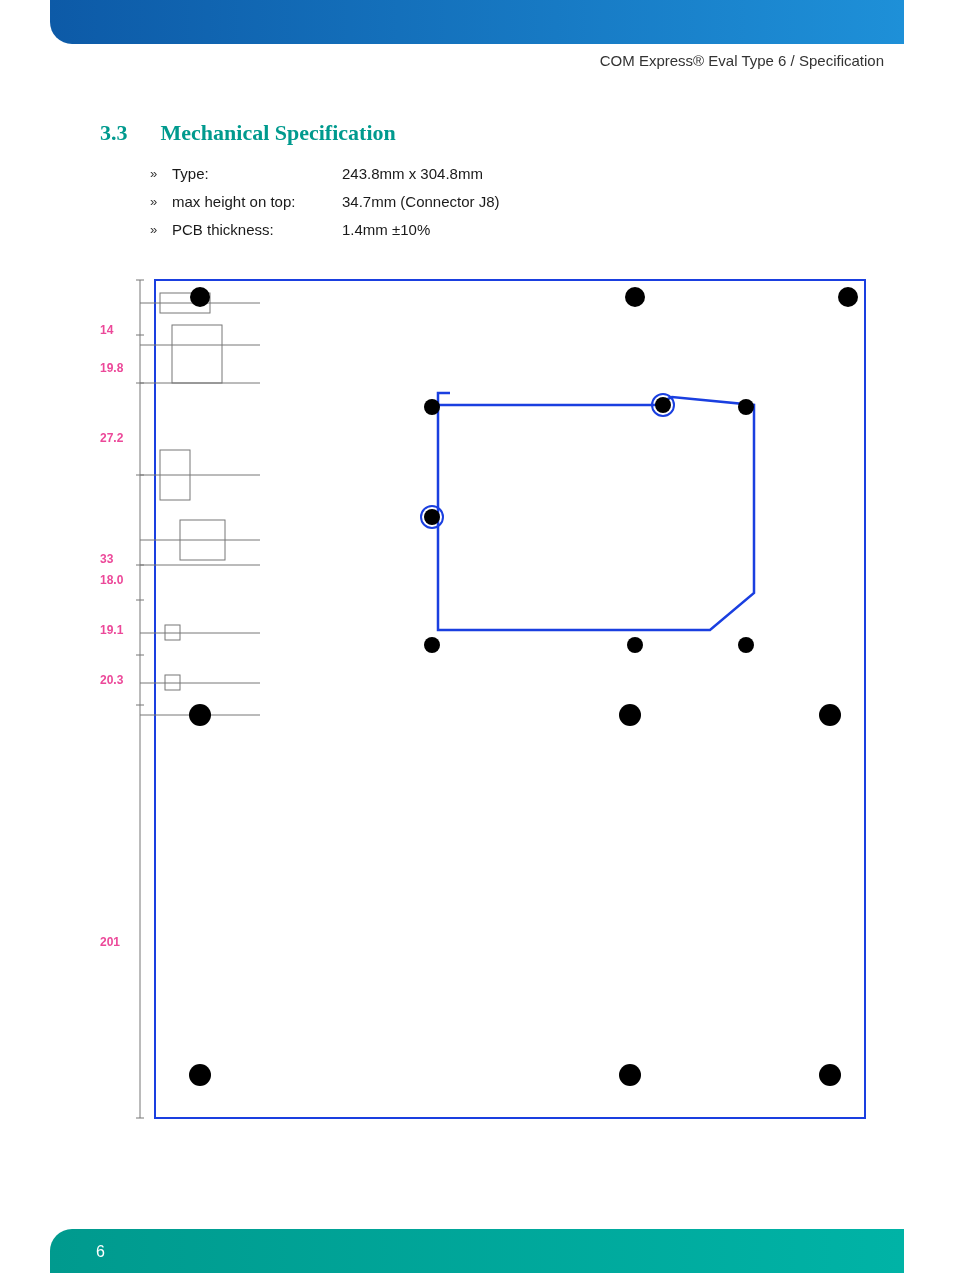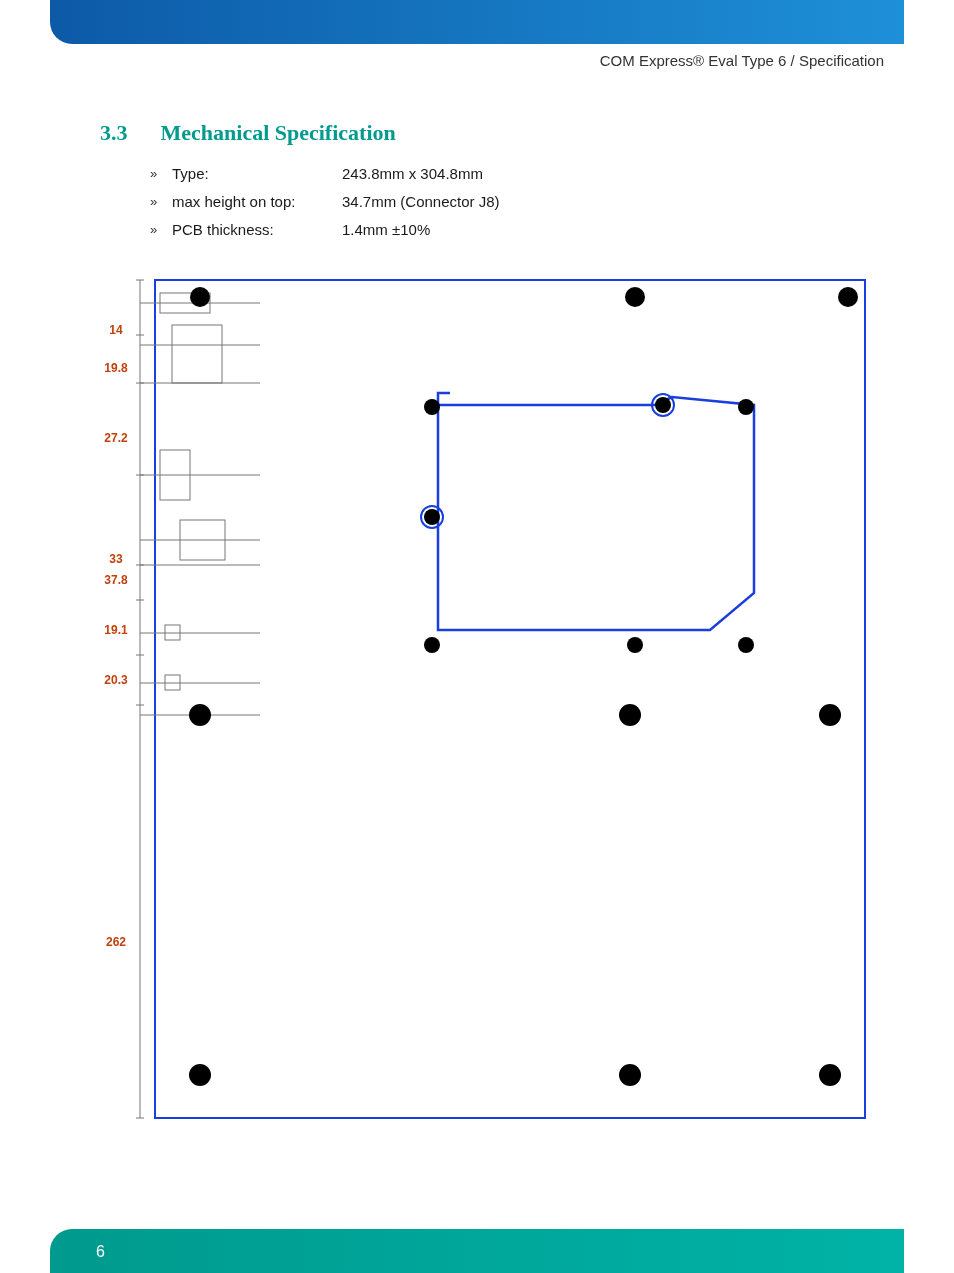--- a/index.html
+++ b/index.html
@@ -54,22 +54,22 @@
     position: absolute;
     top: 275px;
     left: 100px;
     width: 770px;
     height: 850px;
   }
   .dim-label {
     position:absolute;
     font-size:12px;
     font-weight:700;
-    color:#c2410c;
-    text-align:center;
+    color:#ec4899;
+    text-align:left;
     width:32px;
   }
   .bottom-banner {
     position:absolute;
     bottom:0;
     left:50px;
     width:854px;
     height:44px;
     background: linear-gradient(90deg, #009a8e 0%, #00b3a6 100%);
     border-top-left-radius:22px;
@@ -111,24 +111,24 @@
     <span class="value">1.4mm ±10%</span>
   </div>
 </div>
 
 <div class="diagram-area">
   
   <div class="dim-label" style="top:48px;left:0;">14</div>
   <div class="dim-label" style="top:86px;left:0;">19.8</div>
   <div class="dim-label" style="top:156px;left:0;">27.2</div>
   <div class="dim-label" style="top:233px;left:0;margin-top:44px;">33</div>
-  <div class="dim-label" style="top:298px;left:0;">37.8</div>
+  <div class="dim-label" style="top:298px;left:0;">18.0</div>
   <div class="dim-label" style="top:348px;left:0;">19.1</div>
   <div class="dim-label" style="top:398px;left:0;">20.3</div>
-  <div class="dim-label" style="top:660px;left:0;">262</div>
+  <div class="dim-label" style="top:660px;left:0;">201</div>
 
   <svg width="770" height="850">
 
     <rect x="55" y="5" width="710" height="838" fill="none" stroke="#1a3fe0" stroke-width="2"></rect>
 
     <path d="M 338 130
              L 555 130
              L 572 122
              L 654 130
              L 654 318

